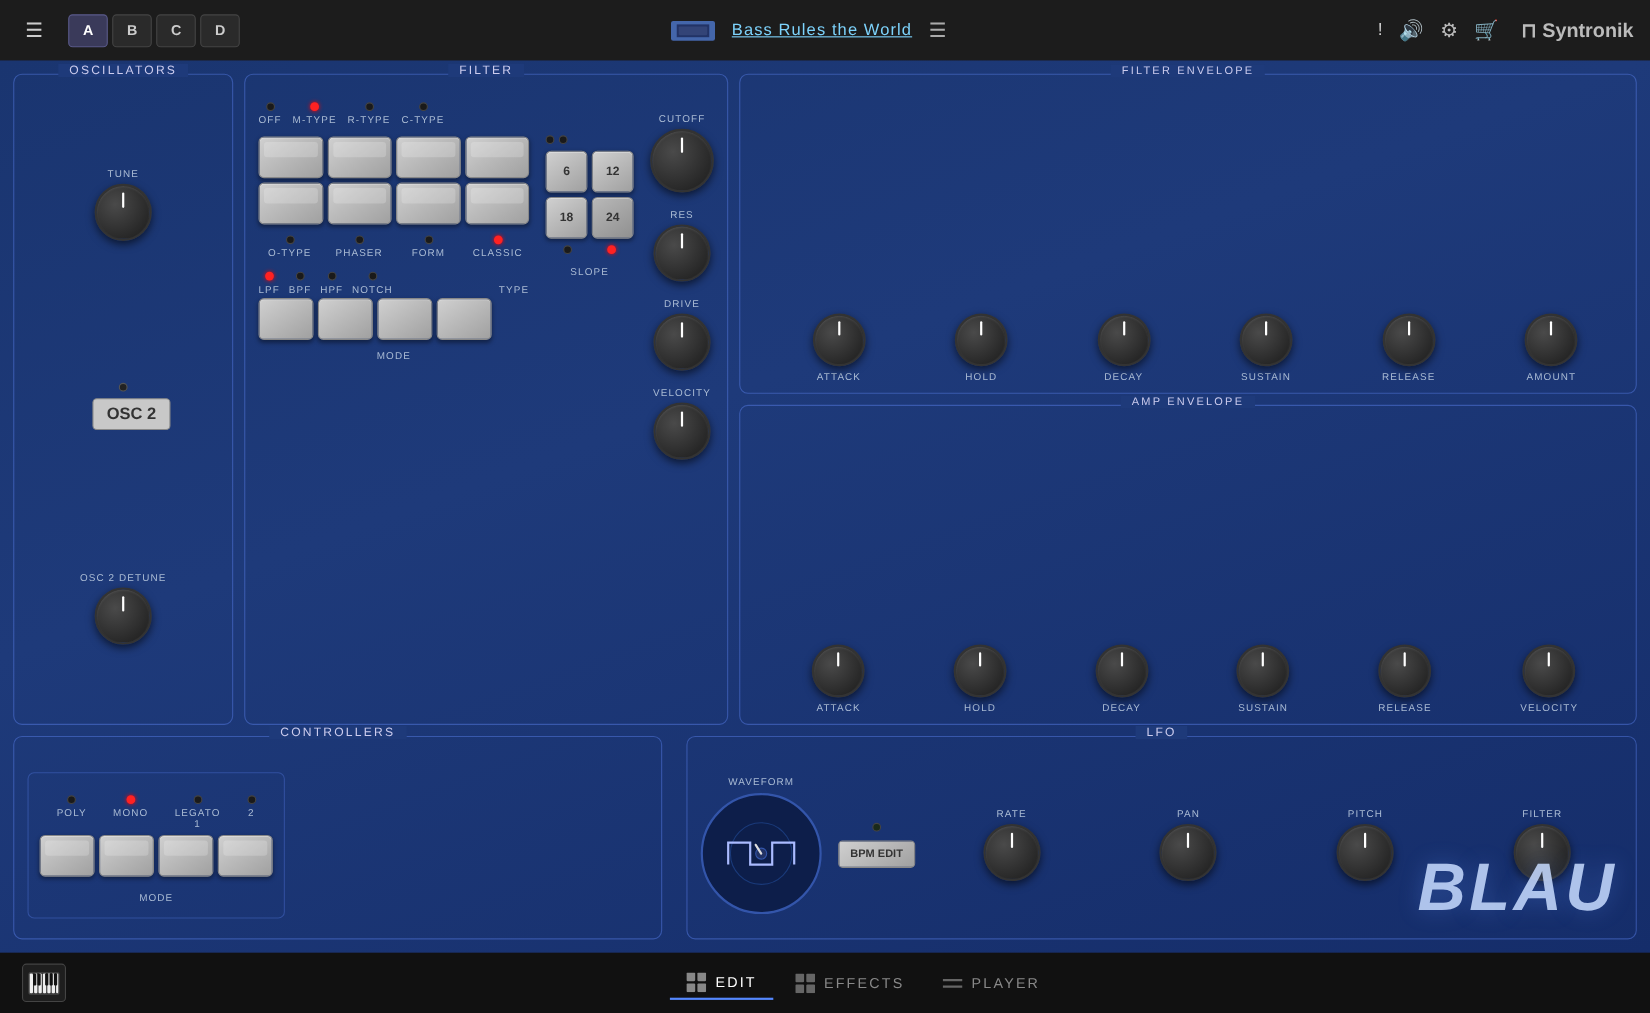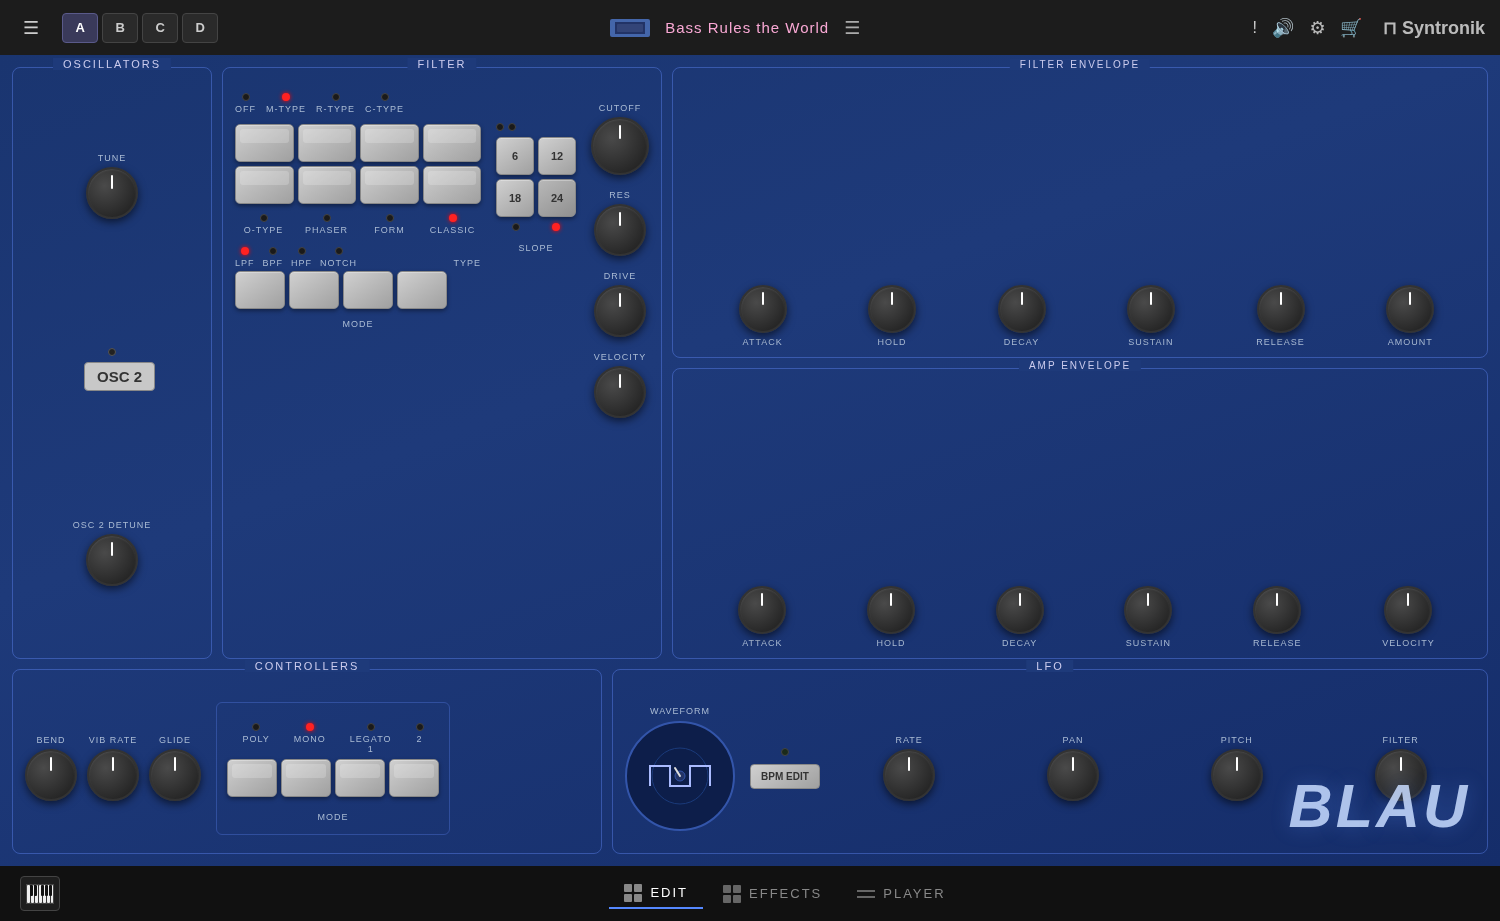--- a/index.html
+++ b/index.html
@@ -65,23 +65,24 @@
     .preset-logo {
       width: 40px;
       height: 18px;
       background: #4466aa;
       border-radius: 2px;
       display: flex;
       align-items: center;
       justify-content: center;
     }
     .preset-name {
-      color: #f9a8d4;
+      color: #7dd3fc;
       font-size: 15px;
       letter-spacing: 1px;
+      text-decoration: underline;
     }
     .hamburger-icon {
       color: #aaa;
       font-size: 18px;
       cursor: pointer;
     }
     .top-right-icons {
       display: flex;
       align-items: center;
       gap: 15px;
@@ -113,21 +114,21 @@
     
     .top-row {
       display: flex;
       gap: 10px;
       flex: 1;
     }
 
     
     .bottom-row {
       display: flex;
-      gap: 10px;
+      gap: 22px;
       height: 185px;
     }
 
     .section-box {
       border: 1px solid rgba(100,140,255,0.4);
       border-radius: 8px;
       position: relative;
       padding: 25px 12px 12px 12px;
     }
     .section-label {
@@ -732,34 +733,20 @@
     </div>
 
   </div>
 
   <div class="bottom-row">
 
     <div class="section-box controllers-box">
       <span class="section-label">CONTROLLERS</span>
       <div class="controllers-content">
 
-        <div class="ctrl-knobs">
-          <div class="knob-group">
-            <span class="knob-label">BEND</span>
-            <div class="knob"></div>
-          </div>
-          <div class="knob-group">
-            <span class="knob-label">VIB RATE</span>
-            <div class="knob"></div>
-          </div>
-          <div class="knob-group">
-            <span class="knob-label">GLIDE</span>
-            <div class="knob"></div>
-          </div>
-        </div>
 
         <div class="poly-section">
           <div class="poly-led-row">
             <div class="poly-col">
               <div class="led-dot off"></div>
               <span class="knob-label">POLY</span>
             </div>
             <div class="poly-col">
               <div class="led-dot red"></div>
               <span class="knob-label">MONO</span>

